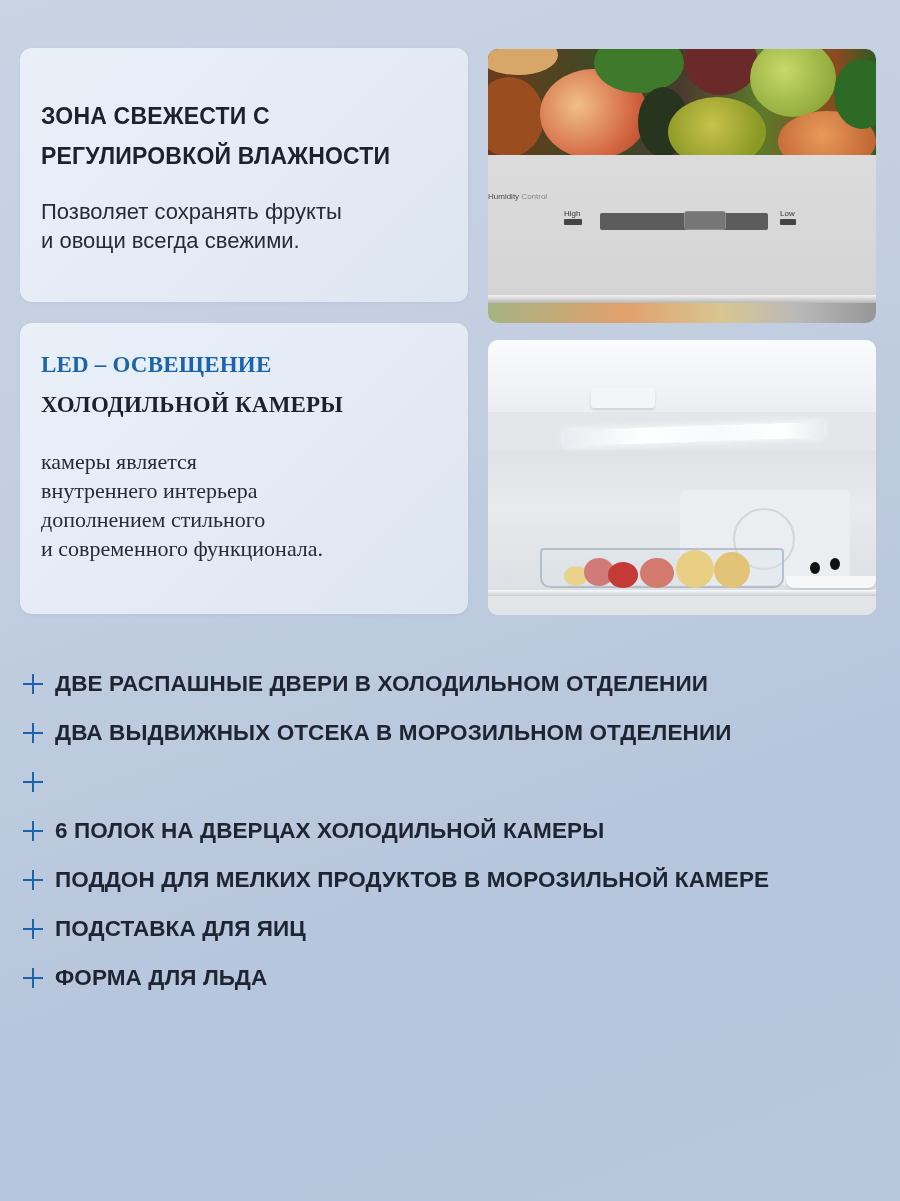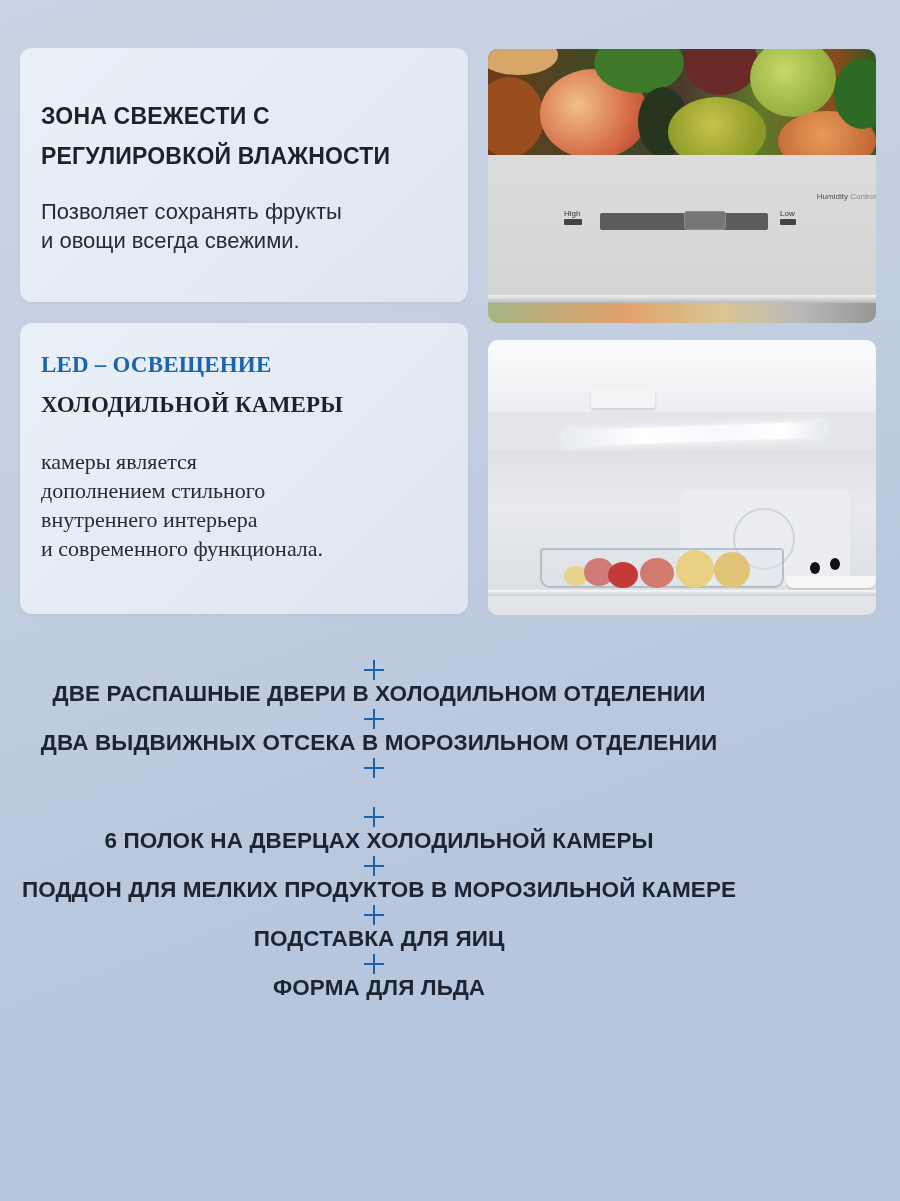--- a/index.html
+++ b/index.html
@@ -56,21 +56,21 @@
       position: absolute; left: 0; top: 0; width: 100%; height: 106px;
       background: linear-gradient(90deg, #6b3a1c 0%, #3d4a25 30%, #4b3a2e 50%, #5b7a2a 70%, #8a4a1f 90%, #2e5a22 100%);
     }
     .fruit { position: absolute; border-radius: 50%; }
     .panel {
       position: absolute; left: 0; top: 106px; width: 100%; height: 140px;
       background: linear-gradient(180deg, #dcdcdc 0%, #d4d4d4 100%);
     }
     .panel-caption {
       position: absolute; top: 37px; left: 0; width: 100%;
-      text-align: right; font-size: 8px; color: #4a4a4a;
+      text-align: left; font-size: 8px; color: #4a4a4a;
     }
     .panel-caption .light { color: #888; }
     .hum-high, .hum-low {
       position: absolute; top: 54px; font-size: 8px; color: #333; 
     }
     .hum-high { left: 76px; }
     .hum-low { left: 292px; }
     .hum-box { display: block; width: 18px; height: 6px; background: #444; margin-top: 1px; border-radius: 1px; }
     .slider-track {
       position: absolute; left: 112px; top: 58px; width: 168px; height: 17px;
@@ -138,21 +138,20 @@
     }
 
     
     .features {
       position: absolute; left: 22px; top: 659px;
     }
     .feature {
       display: flex; align-items: center;
       height: 49px;
       white-space: nowrap;
-      flex-direction: column;
     }
     .plus {
       width: 22px; height: 22px; position: relative; margin-right: 11px; flex: 0 0 22px;
     }
     .plus::before, .plus::after {
       content: ""; position: absolute; background: #1d63ab;
     }
     .plus::before { left: 10px; top: 1px; width: 2px; height: 20px; }
     .plus::after { left: 1px; top: 10px; width: 20px; height: 2px; }
     .feature-text {
@@ -210,22 +209,22 @@
   <div class="lower-band"></div>
 </div>
 
 <div class="card card2">
   <div class="titles">
     <div class="card-title accent">LED – ОСВЕЩЕНИЕ</div>
     <div class="card-title">ХОЛОДИЛЬНОЙ КАМЕРЫ</div>
   </div>
   <div class="card-desc">
     <div>камеры является</div>
+    <div>внутреннего интерьера</div>
     <div>дополнением стильного</div>
-    <div>внутреннего интерьера</div>
     <div>и современного функционала.</div>
   </div>
 </div>
 
 <div class="photo photo2">
   <div class="ceiling"></div>
   <div class="bracket"></div>
   <div class="back-wall"></div>
   <div class="led-strip"></div>
   <div class="wall-panel"></div>

